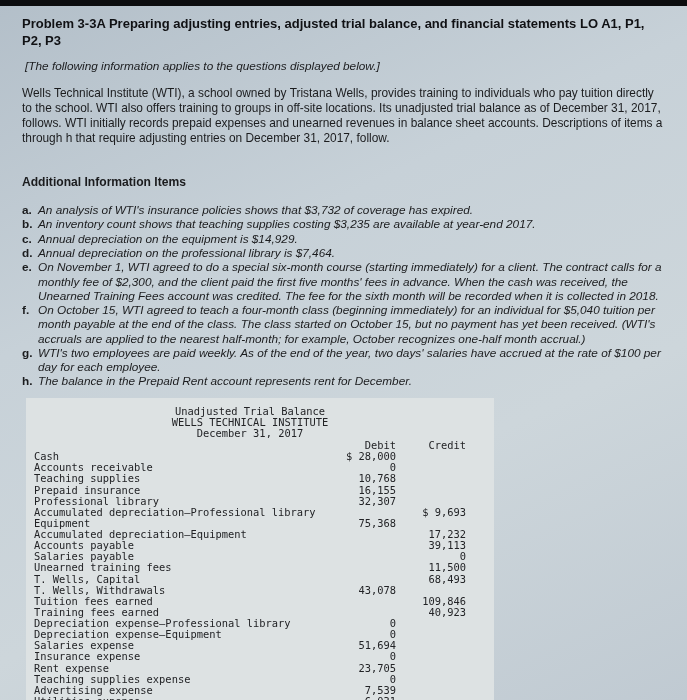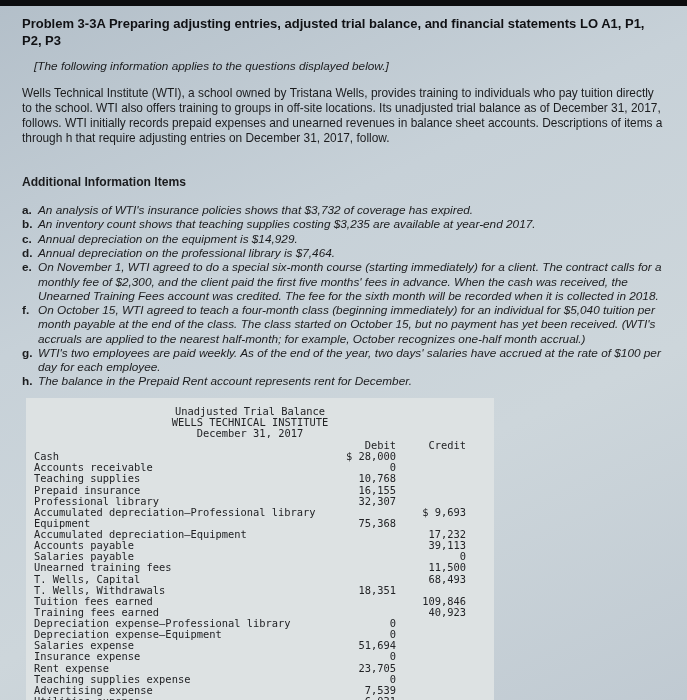--- a/index.html
+++ b/index.html
@@ -10,21 +10,21 @@
     background:linear-gradient(155deg,#b3bfc9 0%,#c7d1d8 35%,#cdd6db 65%,#c0cad2 100%);
     font-family:"Liberation Sans",sans-serif;
     color:#1b1c1e;
   }
   .topbar{height:6px;background:#0c0d0f;}
   .content{padding:7px 22px 0 22px;}
   .title{
     font-size:13px;font-weight:bold;color:#101114;
     line-height:1.3;margin:3px 0 9px 0;
   }
-  .note{font-style:italic;font-size:11.8px;margin:0 0 13px 12px;}
+  .note{font-style:italic;font-size:11.8px;margin:0 0 13px 3px;}
   .intro{font-size:11.9px;line-height:1.27;margin:0 0 11px 0;}
   .add-heading{font-size:12.1px;font-weight:bold;margin:29px 0 14px 0;}
   .items{margin:0;}
   .item{display:flex;font-size:11.8px;line-height:1.21;}
   .item .letter{flex:0 0 16px;font-weight:bold;}
   .item .text{flex:1;font-style:italic;}
   .table-panel{
     margin:9px 0 0 4px;
     width:468px;
     box-sizing:border-box;
@@ -164,21 +164,21 @@
               <td class="amt"></td>
               <td class="amt">11,500</td>
             </tr>
             <tr>
               <td class="acct">T. Wells, Capital</td>
               <td class="amt"></td>
               <td class="amt">68,493</td>
             </tr>
             <tr>
               <td class="acct">T. Wells, Withdrawals</td>
-              <td class="amt">18,351</td>
+              <td class="amt">43,078</td>
               <td class="amt"></td>
             </tr>
             <tr>
               <td class="acct">Tuition fees earned</td>
               <td class="amt"></td>
               <td class="amt">109,846</td>
             </tr>
             <tr>
               <td class="acct">Training fees earned</td>
               <td class="amt"></td>

